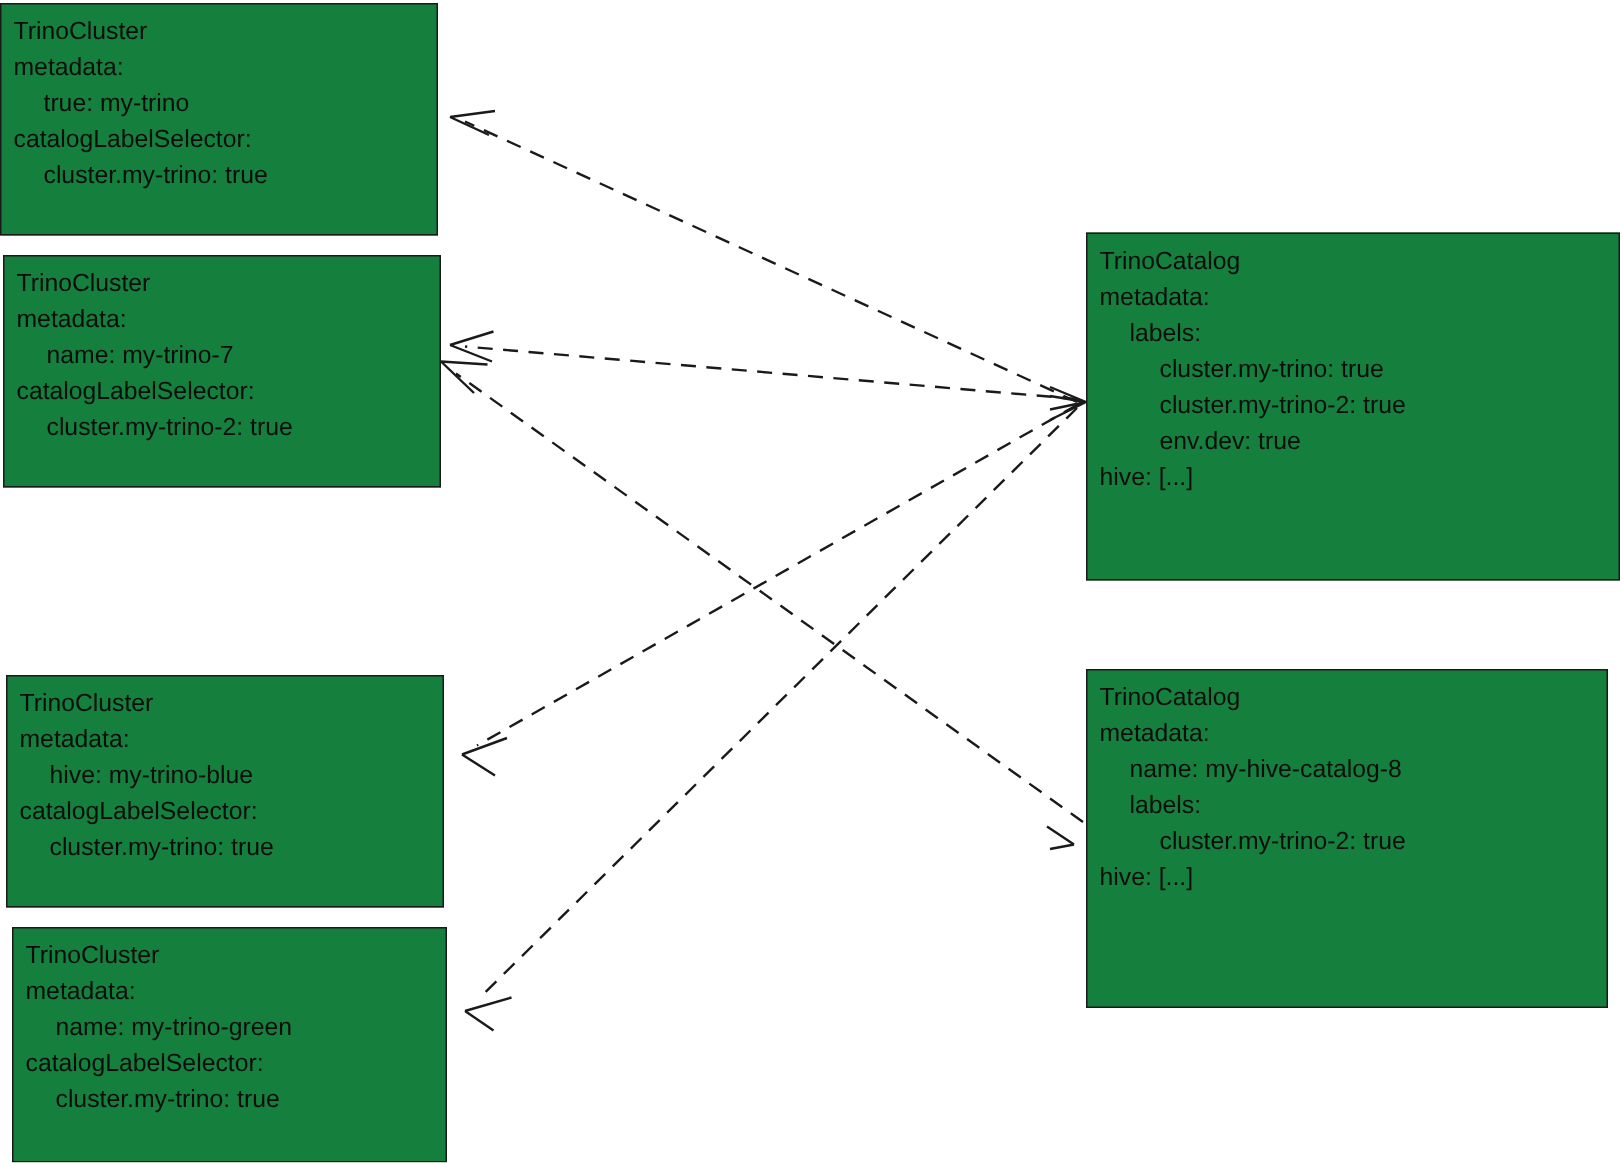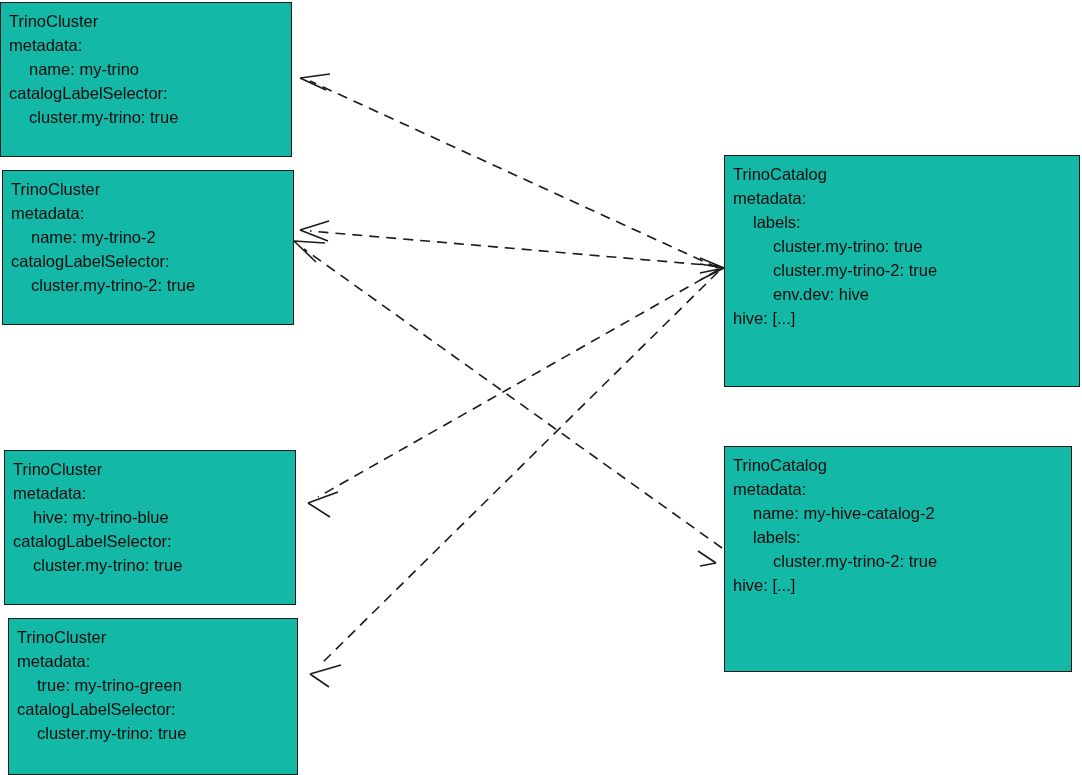--- a/index.html
+++ b/index.html
@@ -12,21 +12,21 @@
     width: 1082px;
     height: 775px;
     background: #ffffff;
     font-family: "Liberation Sans", sans-serif;
     overflow: hidden;
   }
   .box {
     position: absolute;
     box-sizing: border-box;
     border: 1.6px solid #1a1a1a;
-    background: #14b8a6;
+    background: #15803d;
     padding: 6px 8px 6px 8px;
     z-index: 2;
   }
   .line {
     font-size: 16.5px;
     line-height: 24px;
     color: #0d0d0d;
     white-space: pre;
   }
   .indent-1 { padding-left: 20px; }
@@ -78,61 +78,61 @@
     </g>
 
     <g>
       <path d="M 716 563 L 698 551 M 716 563 L 700 566" fill="none" stroke="#1a1a1a" stroke-width="1.6"></path>
     </g>
   </svg>
 
   <div class="box" style="left:0px; top:2px; width:292px; height:155px;">
     <div class="line">TrinoCluster</div>
     <div class="line">metadata:</div>
-    <div class="line indent-1">name: my-trino</div>
+    <div class="line indent-1">true: my-trino</div>
     <div class="line">catalogLabelSelector:</div>
     <div class="line indent-1">cluster.my-trino: true</div>
   </div>
 
   <div class="box" style="left:2px; top:170px; width:292px; height:155px;">
     <div class="line">TrinoCluster</div>
     <div class="line">metadata:</div>
-    <div class="line indent-1">name: my-trino-2</div>
+    <div class="line indent-1">name: my-trino-7</div>
     <div class="line">catalogLabelSelector:</div>
     <div class="line indent-1">cluster.my-trino-2: true</div>
   </div>
 
   <div class="box" style="left:4px; top:450px; width:292px; height:155px;">
     <div class="line">TrinoCluster</div>
     <div class="line">metadata:</div>
     <div class="line indent-1">hive: my-trino-blue</div>
     <div class="line">catalogLabelSelector:</div>
     <div class="line indent-1">cluster.my-trino: true</div>
   </div>
 
   <div class="box" style="left:8px; top:618px; width:290px; height:157px;">
     <div class="line">TrinoCluster</div>
     <div class="line">metadata:</div>
-    <div class="line indent-1">true: my-trino-green</div>
+    <div class="line indent-1">name: my-trino-green</div>
     <div class="line">catalogLabelSelector:</div>
     <div class="line indent-1">cluster.my-trino: true</div>
   </div>
 
   <div class="box" style="left:724px; top:155px; width:356px; height:232px;">
     <div class="line">TrinoCatalog</div>
     <div class="line">metadata:</div>
     <div class="line indent-1">labels:</div>
     <div class="line indent-2">cluster.my-trino: true</div>
     <div class="line indent-2">cluster.my-trino-2: true</div>
-    <div class="line indent-2">env.dev: hive</div>
+    <div class="line indent-2">env.dev: true</div>
     <div class="line">hive: [...]</div>
   </div>
 
   <div class="box" style="left:724px; top:446px; width:348px; height:226px;">
     <div class="line">TrinoCatalog</div>
     <div class="line">metadata:</div>
-    <div class="line indent-1">name: my-hive-catalog-2</div>
+    <div class="line indent-1">name: my-hive-catalog-8</div>
     <div class="line indent-1">labels:</div>
     <div class="line indent-2">cluster.my-trino-2: true</div>
     <div class="line">hive: [...]</div>
   </div>
 
 </div>
 
 </body></html>

